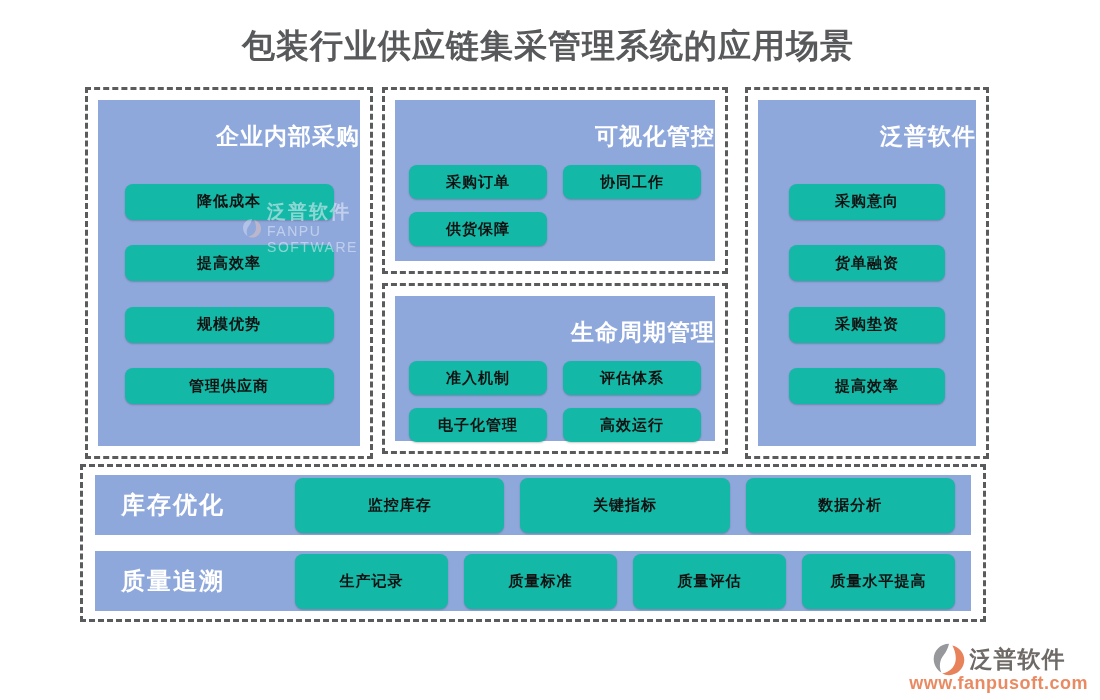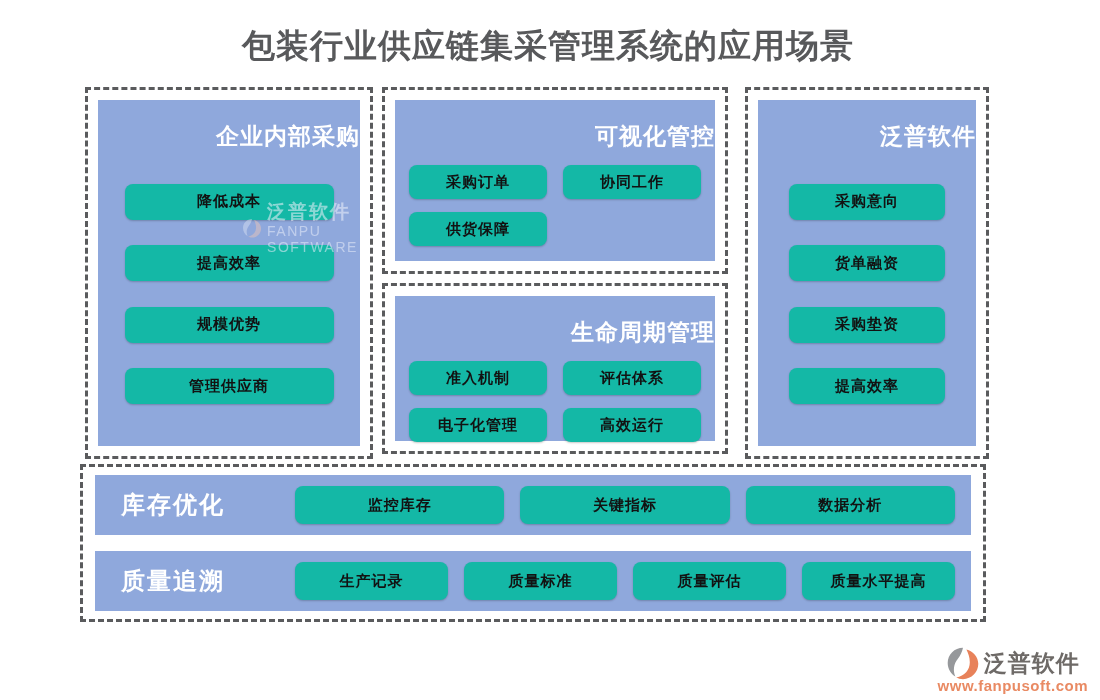--- a/index.html
+++ b/index.html
@@ -48,36 +48,36 @@
     display:flex; flex-direction:column; justify-content:center; gap:16px; padding:0 12px;
   }
   .bar {
     height:60px; background:#8fa8dc; display:flex; align-items:center;
     gap:16px; padding:0 16px;
   }
   .bar-label {
     color:#ffffff; font-weight:bold; font-size:24px; letter-spacing:2px;
     width:158px; padding-left:10px; flex:none;
   }
-  .bar .btn { flex:1; height:38px; }
+  .bar .btn { flex:1; height:55px; }
 
   .watermark {
     position:absolute; left:144px; top:102px; display:flex; align-items:center;
     gap:5px; opacity:0.55; pointer-events:none;
   }
   .watermark svg { width:30px; height:30px; opacity:0.8; }
   .wm-col { display:flex; flex-direction:column; }
   .wm-name { color:#eef2fb; font-weight:bold; font-size:19px; letter-spacing:2px; line-height:1.1; }
   .wm-sub  { color:#e9eefa; font-size:14px; letter-spacing:1.5px; }
 
   .footer-logo { position:absolute; right:12px; bottom:6px; display:flex; flex-direction:column; align-items:center; }
   .logo-row { display:flex; align-items:center; gap:4px; }
   .logo-row svg { width:34px; height:34px; }
   .logo-name { font-size:23px; font-weight:bold; color:#6e6a67; letter-spacing:1px; }
-  .logo-url  { font-size:15px; font-weight:bold; color:#e98a63; margin-top:-3px; letter-spacing:0.5px; }
+  .logo-url  { font-size:18px; font-weight:bold; color:#e98a63; margin-top:-3px; letter-spacing:0.5px; }
 </style>
 </head>
 <body>
 
 <div class="page">
 
   <h1 class="title">包装行业供应链集采管理系统的应用场景</h1>
 
   <div class="box box-internal">
     <div class="panel">

